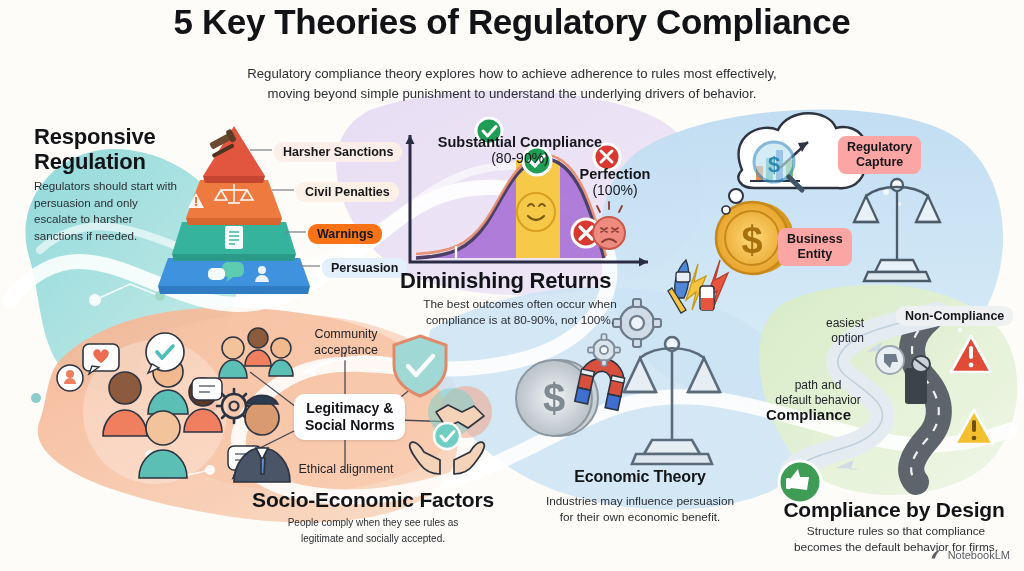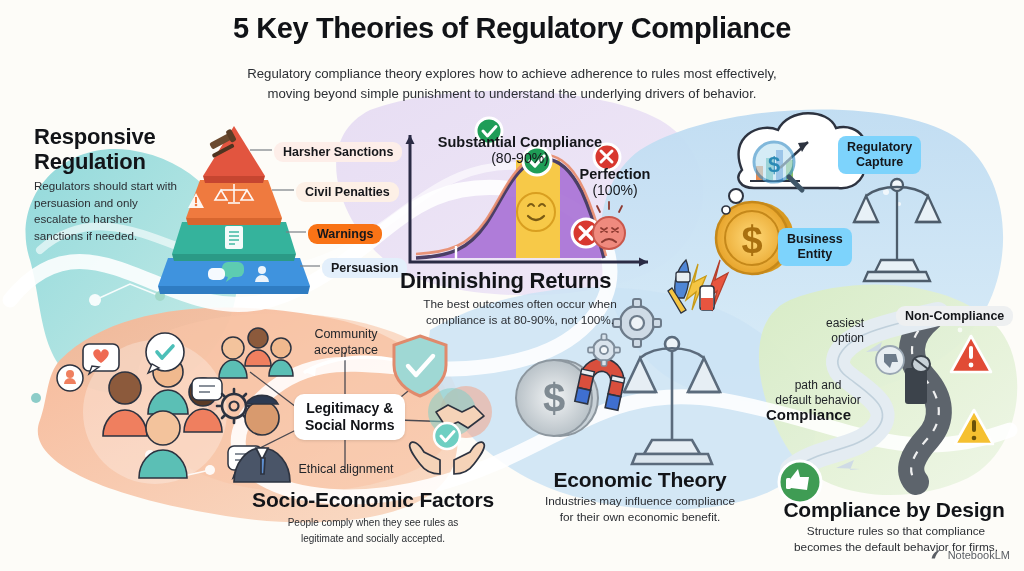--- a/index.html
+++ b/index.html
@@ -8,42 +8,42 @@
     font-family:"Liberation Sans", sans-serif;
     background:#fdfcf8;
     position:relative;
     color:#16181c;
   }
   #stage { position:absolute; inset:0; width:1024px; height:571px; overflow:hidden; }
   .bg-svg { position:absolute; inset:0; width:1024px; height:571px; }
 
   
   .title {
-    position:absolute; top:12px; left:0; width:1024px; text-align:center;
-    font-size:29px; font-weight:bold; letter-spacing:-0.4px; color:#111317;
+    position:absolute; top:2px; left:0; width:1024px; text-align:center;
+    font-size:35px; font-weight:bold; letter-spacing:-0.4px; color:#111317;
   }
   .subtitle {
     position:absolute; top:64px; left:0; width:1024px; text-align:center;
     font-size:13.2px; line-height:20px; color:#2c2f34; font-weight:400;
   }
 
   
   .sec-h { font-weight:bold; color:#121418; letter-spacing:-0.2px; }
   .sec-b { color:#2b2e33; font-weight:400; }
 
   #resp-h { position:absolute; left:34px; top:124px; width:170px; font-size:22px; line-height:25px; }
   #resp-b { position:absolute; left:34px; top:178px; width:150px; font-size:11.6px; line-height:16.5px; }
 
   #dim-h  { position:absolute; left:400px; top:268px; width:260px; font-size:22px; }
   #dim-b  { position:absolute; left:400px; top:296px; width:240px; font-size:11.8px; line-height:16px; text-align:center; }
 
   #socio-h{ position:absolute; left:228px; top:488px; width:290px; font-size:21px; text-align:center; }
   #socio-b{ position:absolute; left:228px; top:515px; width:290px; font-size:10px; line-height:16px; text-align:center; }
 
-  #econ-h { position:absolute; left:520px; top:468px; width:240px; font-size:21px; text-align:center; }
+  #econ-h { position:absolute; left:520px; top:468px; width:240px; font-size:16px; text-align:center; }
   #econ-b { position:absolute; left:520px; top:494px; width:240px; font-size:11.8px; line-height:15.5px; text-align:center; }
 
   #cbd-h  { position:absolute; left:770px; top:498px; width:248px; font-size:21px; text-align:center; }
   #cbd-b  { position:absolute; left:770px; top:524px; width:252px; font-size:11.8px; line-height:15.5px; text-align:center; }
 
   
   .pill {
     position:absolute; font-size:12.5px; font-weight:bold; color:#15171b;
     padding:3px 9px; border-radius:9px; white-space:nowrap;
   }
@@ -51,21 +51,21 @@
   .pill.orng  { background:#fdf0e6; }
   .pill.teal  { background:#f97316; }
   .pill.blue  { background:#e3effb; }
 
   
   .chartlbl { position:absolute; text-align:center; font-weight:bold; color:#14161a; }
 
   
   .boxlbl {
     position:absolute; font-size:12.5px; font-weight:bold; color:#15171b;
-    background:#7dd3fc; padding:4px 9px; border-radius:8px; text-align:center; line-height:15px;
+    background:#fca5a5; padding:4px 9px; border-radius:8px; text-align:center; line-height:15px;
   }
   .plainlbl { position:absolute; font-size:12px; color:#22252a; text-align:center; line-height:15px; }
 
   #wm {
     position:absolute; right:14px; bottom:10px; font-size:11px; color:#5a5e64;
     display:flex; align-items:center; gap:5px;
   }
   #wm svg { display:block; }
 </style>
 </head>
@@ -567,21 +567,21 @@
   <div class="boxlbl" style="left:838px; top:136px;">
     <div>Regulatory</div>
     <div>Capture</div>
   </div>
   <div class="boxlbl" style="left:778px; top:228px;">
     <div>Business</div>
     <div>Entity</div>
   </div>
   <div class="sec-h" id="econ-h">Economic Theory</div>
   <div class="sec-b" id="econ-b">
-    <div>Industries may influence compliance</div>
+    <div>Industries may influence persuasion</div>
     <div>for their own economic benefit.</div>
   </div>
 
   <div class="plainlbl" style="left:800px; top:316px; width:64px;text-align:right;">
     <div>easiest</div>
     <div>option</div>
   </div>
   <div class="plainlbl" style="left:768px; top:378px; width:100px;">
     <div>path and</div>
     <div>default behavior</div>

